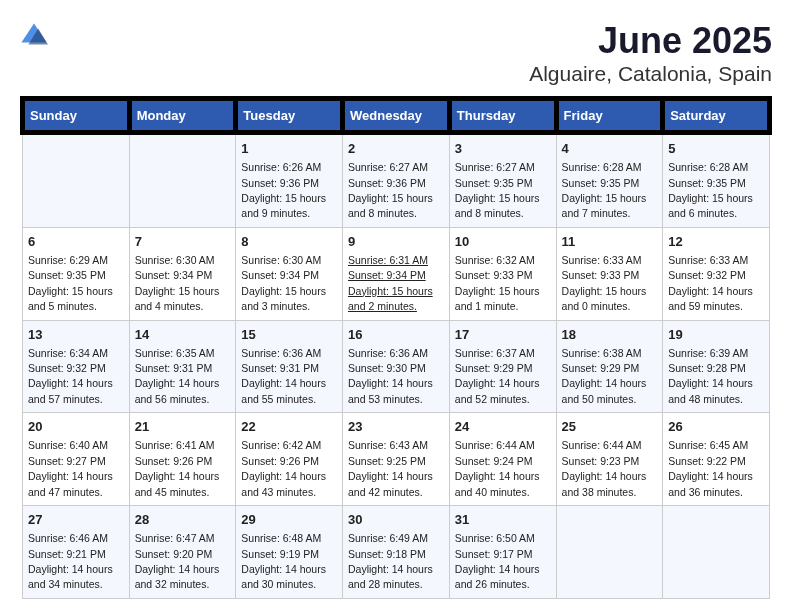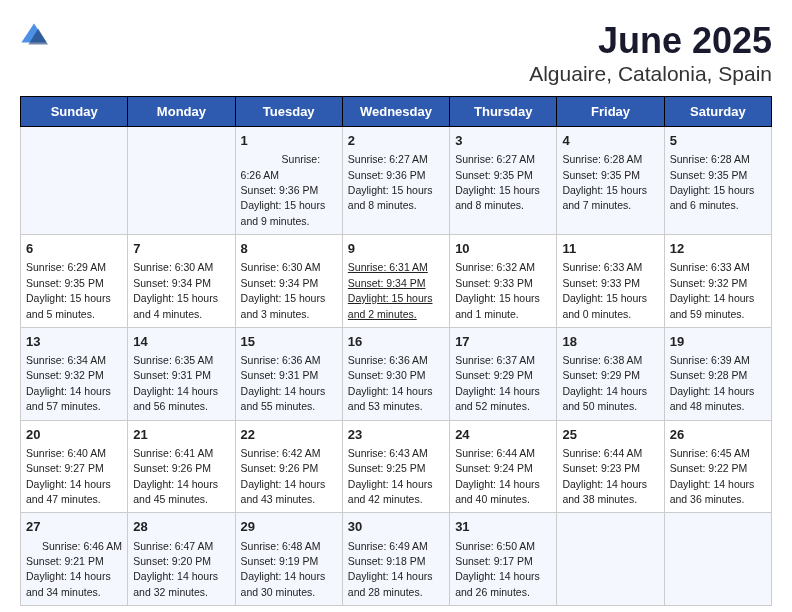--- a/index.html
+++ b/index.html
@@ -56,24 +56,24 @@
       width: 100%;
       border-collapse: collapse;
       font-size: 11px;
     }
     thead tr {
       background-color: #2e5baf;
       color: #fff;
     }
     thead th {
       padding: 7px 5px;
-      text-align: center;
+      text-align: left;
       font-size: 13px;
       font-weight: bold;
-      border: 1px solid #000000;
+      border: 5px solid #000000;
     }
     tbody td {
       border: 1px solid #ccc;
       vertical-align: top;
       padding: 5px;
       width: 107px;
       min-height: 80px;
       color: #222;
       line-height: 1.4;
     }
@@ -122,21 +122,21 @@
         <th>Wednesday</th>
         <th>Thursday</th>
         <th>Friday</th>
         <th>Saturday</th>
       </tr>
   </thead>
   <tbody>
   <tr>
         <td class="empty"></td>
         <td class="empty"></td>
-        <td><span class="day-num">1</span><span class="day-info" style="white-space: pre-line; margin-left: 41px;">Sunrise: 6:26 AM
+        <td><span class="day-num">1</span><span class="day-info" style="white-space: pre-line;">Sunrise: 6:26 AM
 Sunset: 9:36 PM
 Daylight: 15 hours and 9 minutes.</span></td>
         <td><span class="day-num">2</span><span class="day-info" style="white-space: pre-line;">Sunrise: 6:27 AM
 Sunset: 9:36 PM
 Daylight: 15 hours and 8 minutes.</span></td>
         <td><span class="day-num">3</span><span class="day-info" style="white-space: pre-line;">Sunrise: 6:27 AM
 Sunset: 9:35 PM
 Daylight: 15 hours and 8 minutes.</span></td>
         <td><span class="day-num">4</span><span class="day-info" style="white-space: pre-line;">Sunrise: 6:28 AM
 Sunset: 9:35 PM
@@ -208,21 +208,21 @@
 Sunset: 9:24 PM
 Daylight: 14 hours and 40 minutes.</span></td>
         <td><span class="day-num">25</span><span class="day-info" style="white-space: pre-line;">Sunrise: 6:44 AM
 Sunset: 9:23 PM
 Daylight: 14 hours and 38 minutes.</span></td>
         <td><span class="day-num">26</span><span class="day-info" style="white-space: pre-line;">Sunrise: 6:45 AM
 Sunset: 9:22 PM
 Daylight: 14 hours and 36 minutes.</span></td>
       </tr>
       <tr>
-        <td><span class="day-num">27</span><span class="day-info" style="white-space: pre-line; margin-left: 16px;">Sunrise: 6:46 AM
+        <td><span class="day-num">27</span><span class="day-info" style="white-space: pre-line;">Sunrise: 6:46 AM
 Sunset: 9:21 PM
 Daylight: 14 hours and 34 minutes.</span></td>
         <td><span class="day-num">28</span><span class="day-info" style="white-space: pre-line;">Sunrise: 6:47 AM
 Sunset: 9:20 PM
 Daylight: 14 hours and 32 minutes.</span></td>
         <td><span class="day-num">29</span><span class="day-info" style="white-space: pre-line;">Sunrise: 6:48 AM
 Sunset: 9:19 PM
 Daylight: 14 hours and 30 minutes.</span></td>
         <td><span class="day-num">30</span><span class="day-info" style="white-space: pre-line;">Sunrise: 6:49 AM
 Sunset: 9:18 PM

